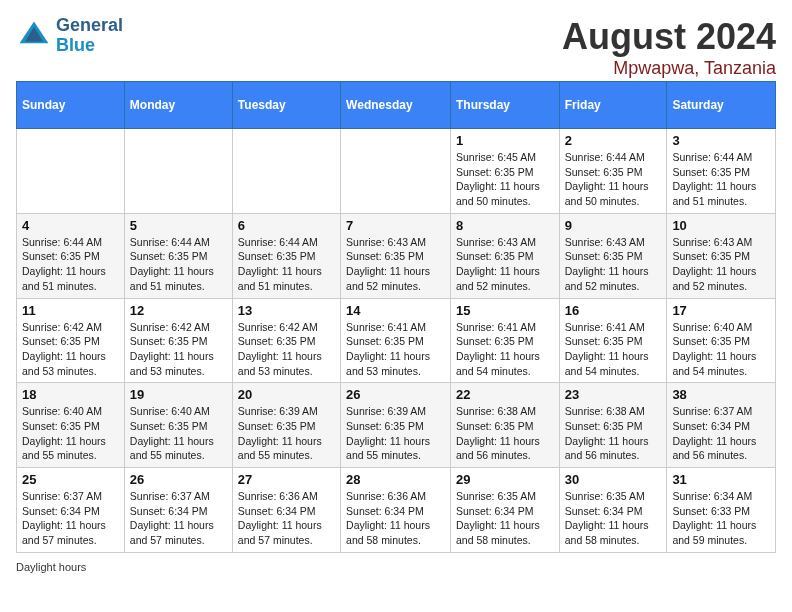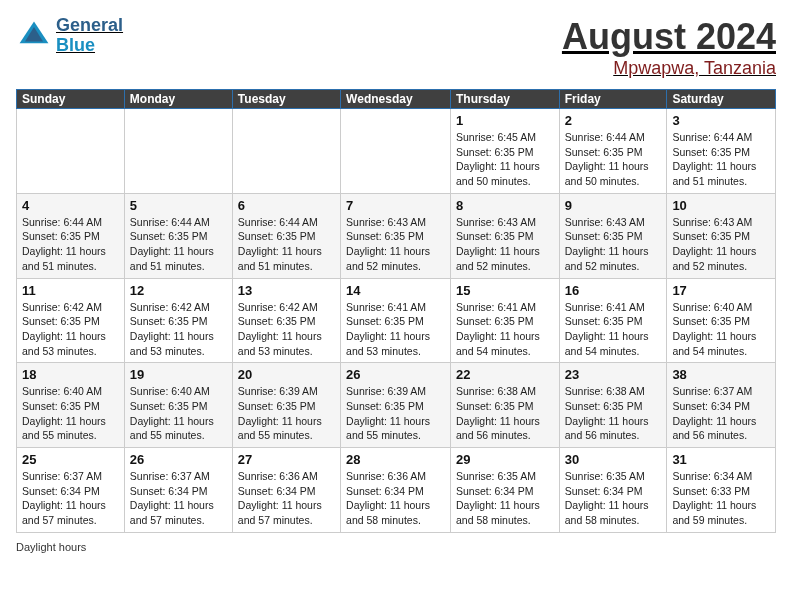--- a/index.html
+++ b/index.html
@@ -7,22 +7,21 @@
       font-family: Arial, sans-serif;
       background: #fff;
       width: 792px;
       min-height: 612px;
       padding: 16px;
     }
     .header {
       display: flex;
       align-items: flex-start;
       justify-content: space-between;
-      margin-bottom: 10px;
-      text-decoration: underline;
+      margin-bottom: 2px;
     }
     .logo {
       display: flex;
       align-items: center;
       gap: 4px;
     }
     .logo-text {
       font-size: 18px;
       font-weight: bold;
       color: #2c5f8a;
@@ -43,24 +42,24 @@
     .location-title {
       font-size: 18px;
       color: #7f1d1d;
     }
     table {
       width: 100%;
       border-collapse: collapse;
       font-size: 11px;
     }
     thead tr th {
-      background-color: #404040;
+      background-color: #3b82f6;
       color: #fff;
       text-align: left;
-      padding: 2px 5px;
+      padding: 16px 5px;
       font-size: 12px;
       border: 1px solid #2c6fad;
     }
     tbody tr td {
       border: 1px solid #ccc;
       vertical-align: top;
       padding: 4px 5px;
       width: 113px;
       min-height: 80px;
       height: 80px;

